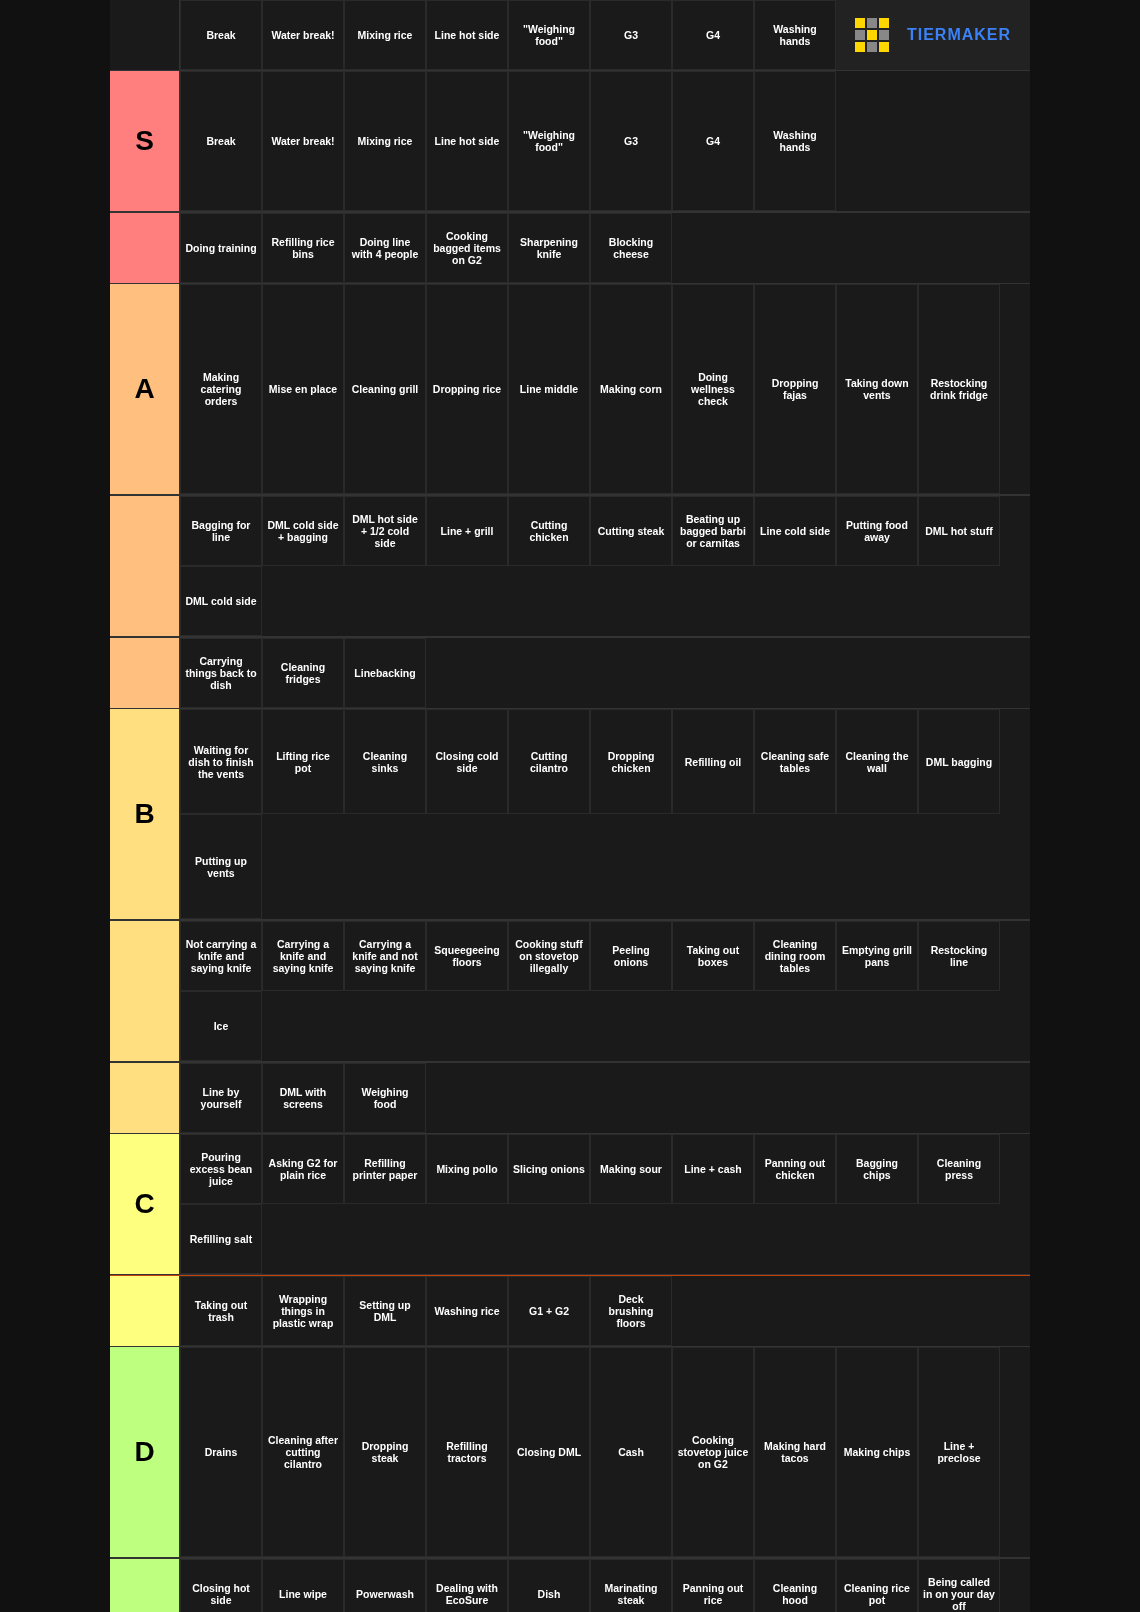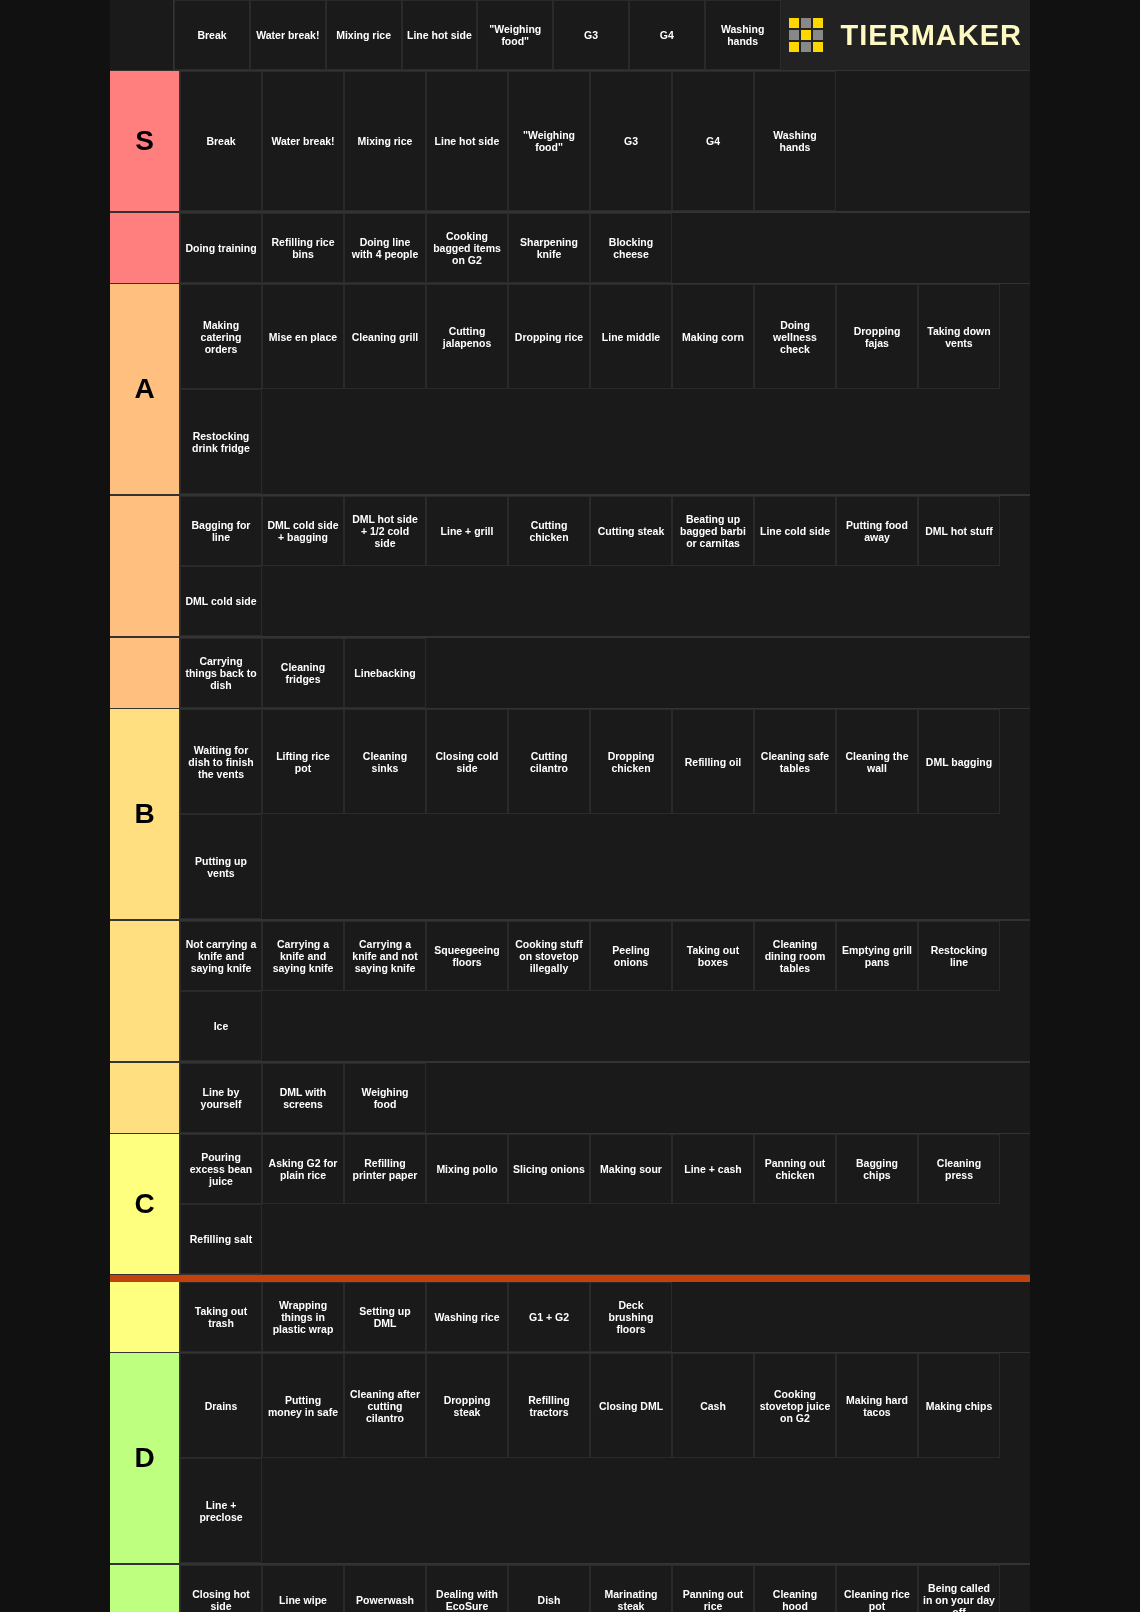--- a/index.html
+++ b/index.html
@@ -63,23 +63,23 @@
     .logo-cell {
       flex: 1;
       background: #222;
       display: flex;
       align-items: center;
       justify-content: center;
       padding: 8px;
       min-height: 70px;
     }
     .logo-text {
-      font-size: 29px;
+      font-size: 16px;
       font-weight: 900;
-      color: #fef9c3;
+      color: #3b82f6;
       letter-spacing: 1px;
       text-transform: uppercase;
       font-family: 'Arial Black', Arial, sans-serif;
       margin-left: 12px;
     }
     .logo-grid {
       display: inline-grid;
       grid-template-columns: 10px 10px 10px;
       grid-template-rows: 10px 10px 10px;
       gap: 2px;
@@ -152,21 +152,20 @@
     </div>
   </div>
 
   <div>
     <div class="tier-row">
       <div class="tier-label tier-a" style="border-right:1px solid #333; display:flex; align-items:center; justify-content:center; min-height:210px; font-size:28px;">A</div>
       <div class="tier-items">
         <div class="item-cell">Making catering orders</div>
         <div class="item-cell">Mise en place</div>
         <div class="item-cell">Cleaning grill</div>
-        <div class="item-cell">Cutting jalapenos</div>
         <div class="item-cell">Dropping rice</div>
         <div class="item-cell">Line middle</div>
         <div class="item-cell">Making corn</div>
         <div class="item-cell">Doing wellness check</div>
         <div class="item-cell">Dropping fajas</div>
         <div class="item-cell">Taking down vents</div>
         <div class="item-cell">Restocking drink fridge</div>
       </div>
     </div>
     <div class="tier-row" style="border-top:1px solid #333;justify-content:center;">
@@ -248,39 +247,38 @@
         <div class="item-cell">Mixing pollo</div>
         <div class="item-cell">Slicing onions</div>
         <div class="item-cell">Making sour</div>
         <div class="item-cell">Line + cash</div>
         <div class="item-cell">Panning out chicken</div>
         <div class="item-cell">Bagging chips</div>
         <div class="item-cell">Cleaning press</div>
         <div class="item-cell">Refilling salt</div>
       </div>
     </div>
-    <div class="tier-row" style="border-top:7px solid #c2410c;">
+    <div class="tier-row" style="border-top:1px solid #c2410c;">
       <div style="width:70px; border-right:1px solid #333; background:#ffff7f;"></div>
       <div class="tier-items">
         <div class="item-cell">Taking out trash</div>
         <div class="item-cell">Wrapping things in plastic wrap</div>
         <div class="item-cell">Setting up DML</div>
         <div class="item-cell">Washing rice</div>
         <div class="item-cell">G1 + G2</div>
         <div class="item-cell">Deck brushing floors</div>
       </div>
     </div>
   </div>
 
   <div>
     <div class="tier-row">
       <div class="tier-label tier-d" style="border-right:1px solid #333; display:flex; align-items:center; justify-content:center; min-height:210px; font-size:28px;">D</div>
       <div class="tier-items">
         <div class="item-cell">Drains</div>
-        <div class="item-cell">Putting money in safe</div>
         <div class="item-cell">Cleaning after cutting cilantro</div>
         <div class="item-cell">Dropping steak</div>
         <div class="item-cell">Refilling tractors</div>
         <div class="item-cell">Closing DML</div>
         <div class="item-cell">Cash</div>
         <div class="item-cell">Cooking stovetop juice on G2</div>
         <div class="item-cell">Making hard tacos</div>
         <div class="item-cell">Making chips</div>
         <div class="item-cell">Line + preclose</div>
       </div>

